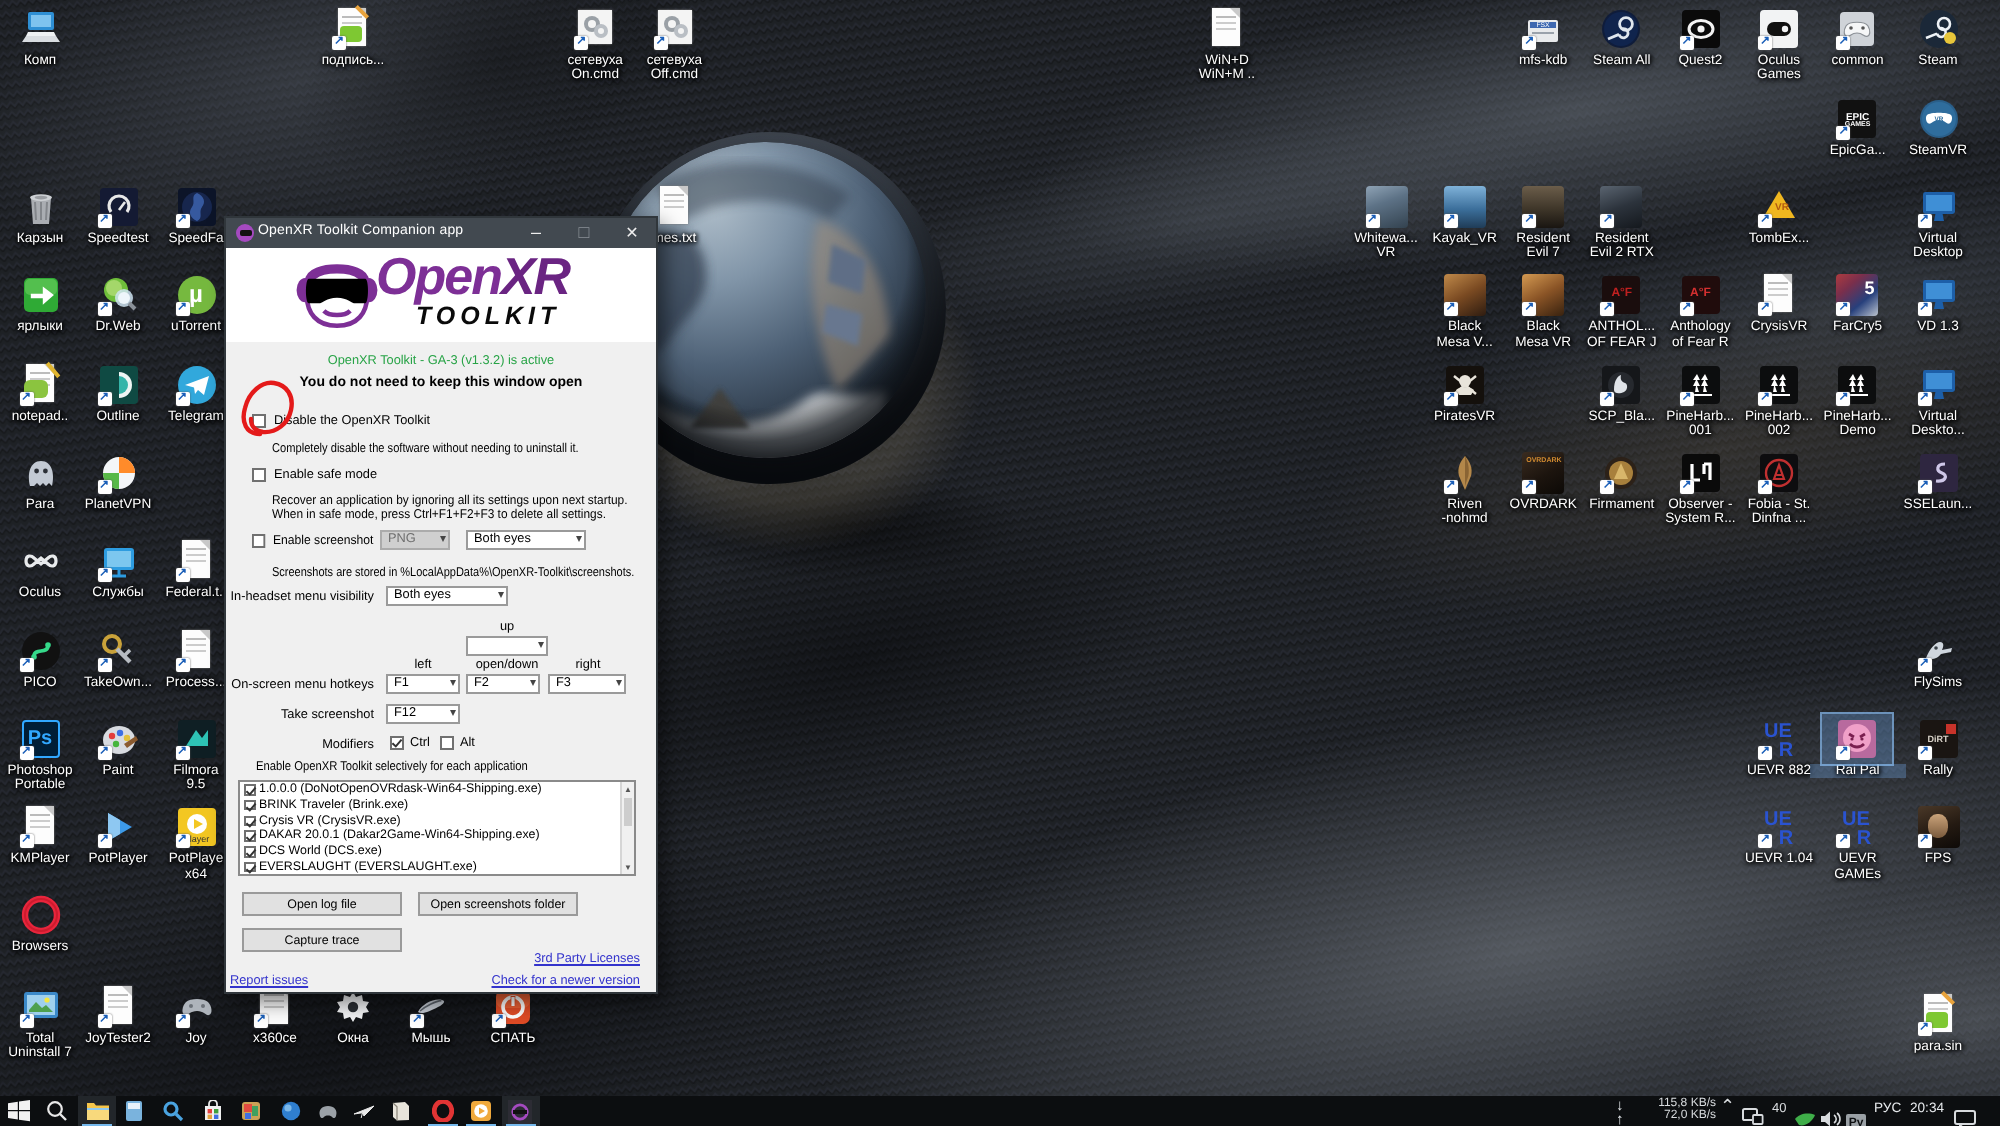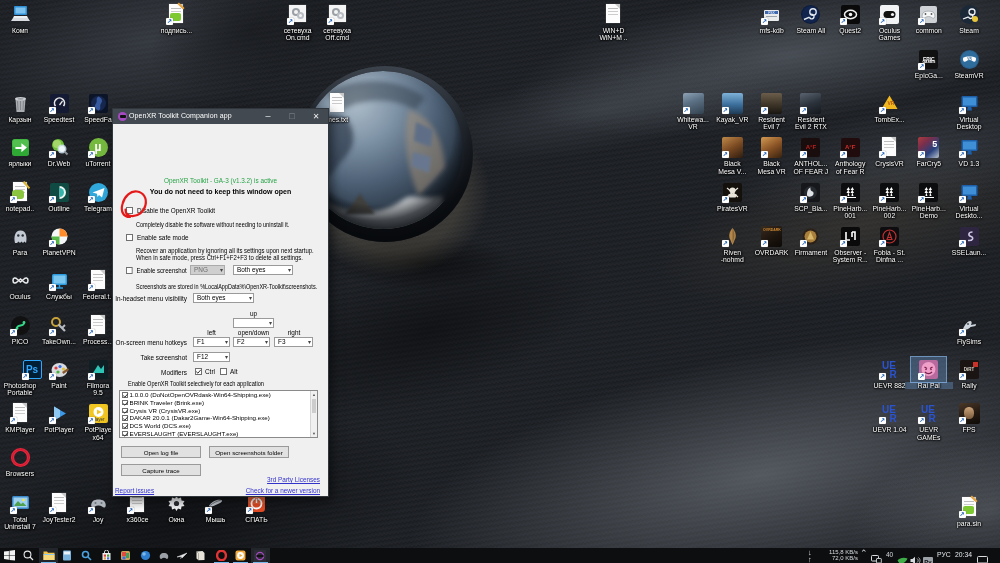--- a/index.html
+++ b/index.html
@@ -391,21 +391,21 @@
         <span style="position:absolute;left:5px;top:10px;width:10px;height:1px;background:#ccc;"></span>
         <span style="position:absolute;left:0;bottom:0;width:7px;height:7px;background:#fff;border-radius:1px;box-shadow:0 0 1px #555;">
           <span style="position:absolute;left:1px;top:1px;width:5px;height:5px;color:#1b5fb8;font:bold 6px/5px 'Liberation Sans',sans-serif;">↗</span>
         </span>
       </span>
     </div>
     <div class="t">Process...</div>
   </div>
 <div class="ico" style="left:-4px;top:358.8px;">
     <div class="gw">
-      <span class="g" style="width:21px;height:21px;margin-left:12px;">
+      <span class="g" style="width:21px;height:21px;">
         <span style="position:absolute;inset:1px;border-radius:2px;background:#001e36;"></span>
         <span style="position:absolute;inset:1px;text-align:center;color:#31a8ff;font:bold 10px/19px 'Liberation Sans',sans-serif;">Ps</span>
         <span style="position:absolute;inset:1px;border:1px solid #31a8ff;border-radius:2px;"></span>
         <span style="position:absolute;left:0;bottom:0;width:7px;height:7px;background:#fff;border-radius:1px;box-shadow:0 0 1px #555;">
           <span style="position:absolute;left:1px;top:1px;width:5px;height:5px;color:#1b5fb8;font:bold 6px/5px 'Liberation Sans',sans-serif;">↗</span>
         </span>
       </span>
     </div>
     <div class="t">Photoshop<br>Portable</div>
   </div>
@@ -1244,20 +1244,32 @@
 
 <div id="win">
  <div id="tbar">
    <span id="tico">
         <span></span>
       </span>
    <span id="ttxt">OpenXR Toolkit Companion app</span>
    <span class="wb" style="right:52px;">–</span>
    <span class="wb dim" style="right:28px;">□</span>
    <span class="wb" style="right:4px;font-size:8px;">✕</span>
+ </div>
+ <div id="logo">
+   <svg width="47" height="38" viewBox="0 0 50 40" style="position:absolute;left:32px;top:3px;">
+     <path d="M10 14 C10 5 40 5 40 14" stroke="#7d2f96" stroke-width="4" fill="none"></path>
+     <ellipse cx="8" cy="19" rx="4.5" ry="6.5" fill="#7d2f96"></ellipse>
+     <ellipse cx="42" cy="19" rx="4.5" ry="6.5" fill="#7d2f96"></ellipse>
+     <path d="M25 38 C14 38 9 31 9 22 C9 13 14 9 25 9 C36 9 41 13 41 22 C41 31 36 38 25 38 Z" fill="none" stroke="#7d2f96" stroke-width="2.4"></path>
+     <path d="M10 13 L40 13 C42 13 42 26 40 26 L35 26 C32 26 31 23 25 23 C19 23 18 26 15 26 L10 26 C8 26 8 13 10 13 Z" fill="#000"></path>
+     <path d="M18 30 C21 33 29 33 32 30" stroke="#7d2f96" stroke-width="2.4" fill="none"></path>
+   </svg>
+   <div id="lgx">Open<span style="color:#6a2482;">XR</span></div>
+   <div id="lgt">TOOLKIT</div>
  </div>
  <div id="body">
   <div class="ctr grn" style="top:6px;">OpenXR Toolkit - GA-3 (v1.3.2) is active</div>
   <div class="ctr bld" style="top:17px;">You do not need to keep this window open</div>
   <div class="row" style="left:13px;top:36px;">
         <span class="cb"></span>
         <span class="lb" style="margin-left:4px;">Disable the OpenXR Toolkit</span>
       </div>
   <div class="lb" style="left:23px;top:50px;transform:scaleX(0.87);">Completely disable the software without needing to uninstall it.</div>
   <div class="row" style="left:13px;top:63px;">

